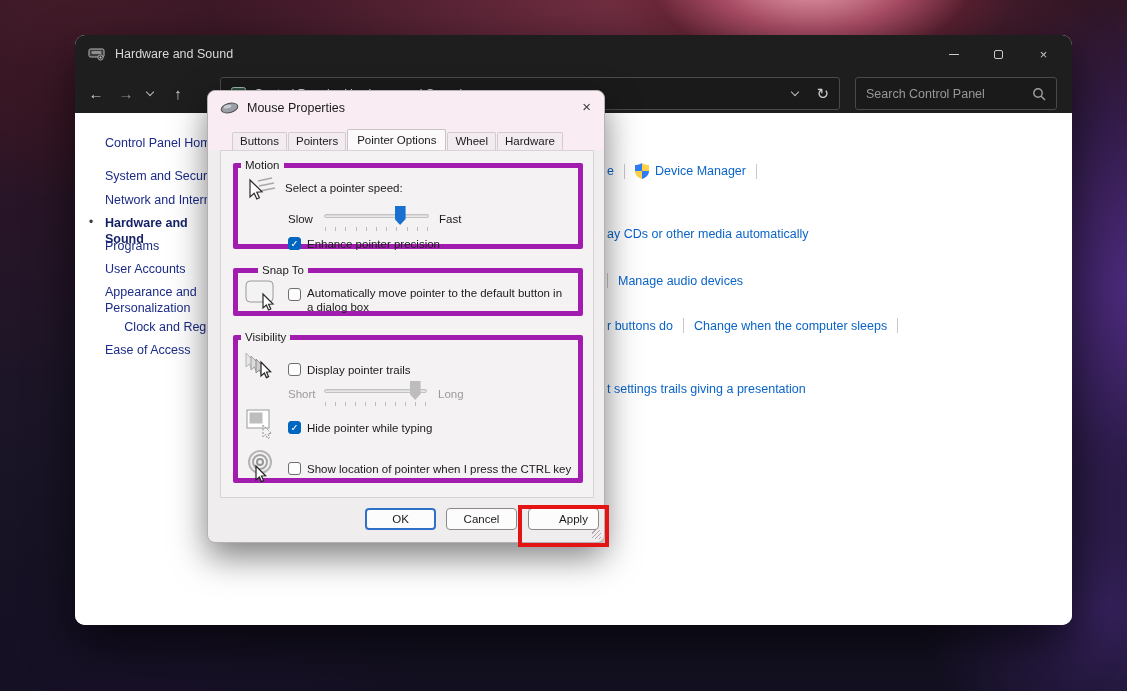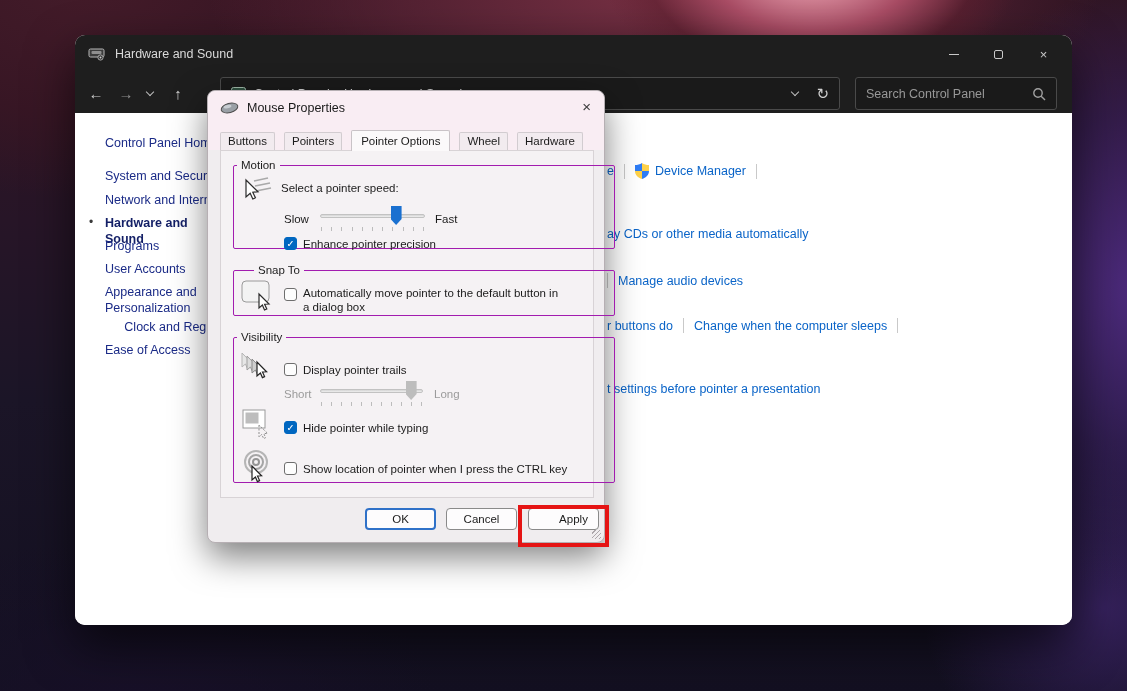--- a/index.html
+++ b/index.html
@@ -59,28 +59,28 @@
   .shield { width:14px; height:16px; margin-right:6px; flex:0 0 auto; }
 
   
   .dialog { position:absolute; left:207px; top:90px; width:398px; height:453px;
     background:#f0edef; border:1px solid #b6afb3; border-radius:8px;
     box-shadow:0 14px 34px rgba(0,0,0,.5); z-index:40; }
   .dlg-top { position:absolute; left:0; top:0; right:0; height:59px; background:#f9edf3; border-radius:8px 8px 0 0; }
   .dlg-header { height:33px; display:flex; align-items:center; padding:0 12px; position:relative; }
   .dlg-title { font-size:12.5px; color:#1a1a1a; margin-left:8px; }
   .dlg-close { position:absolute; right:13px; top:8px; color:#3c3c3c; font-size:15px; line-height:15px; cursor:pointer; }
-  .tabstrip { position:absolute; left:12px; top:40px; height:19px; display:flex; align-items:center; z-index:3;gap:8px; }
+  .tabstrip { position:absolute; left:24px; top:40px; height:19px; display:flex; align-items:flex-end; z-index:3; }
   .tab { font-size:11.5px; color:#1b1b1b; background:#f2ebef; border:1px solid #d2ccd0; border-bottom:none;
     padding:2px 7px 3px; border-radius:2px 2px 0 0; margin-right:1px; cursor:pointer; }
   .tab.active { background:#fbf9fa; border:1px solid #c9c3c7; border-bottom:none; padding:4px 9px 4px; position:relative; z-index:4; }
   .tabpage { position:absolute; left:12px; top:59px; width:374px; height:348px;
     background:#f5f2f4; border:1px solid #d8d3d6; }
 
-  fieldset { position:absolute; left:12px; width:382px; border:1px solid #a21caf; border-radius:2px; }
+  fieldset { position:absolute; left:12px; width:350px; border:5px solid #a21caf; border-radius:2px; }
   legend { font-size:11.5px; color:#1c1c1c; padding:0 4px; margin-left:3px; }
   .fs-motion { top:8px;  height:90px; }
   .fs-snap   { top:113px; height:52px;padding-left:17px; }
   .fs-vis    { top:180px; height:152px; }
 
   .grp-icon { position:absolute; }
   .dlabel { position:absolute; font-size:11.5px; color:#1b1b1b; white-space:nowrap; }
   .dlabel.dis { color:#9b9b9b; }
 
   .checkbox { position:absolute; width:13px; height:13px; border:1px solid #6e6e6e; border-radius:3px; background:#fdfdfd; cursor:pointer; }
@@ -205,21 +205,21 @@
         <span class="vsep" style="margin-left:0;"></span>
         <span class="cp-link">Manage audio devices</span>
       </div>
       <div class="cp-row" style="top:205px;">
         <span class="cp-link">r buttons do</span>
         <span class="vsep"></span>
         <span class="cp-link">Change when the computer sleeps</span>
         <span class="vsep"></span>
       </div>
       <div class="cp-row" style="top:269px;">
-        <span class="cp-link">t settings before pointer a presentation</span>
+        <span class="cp-link">t settings trails giving a presentation</span>
       </div>
     </div>
   </div>
 
   <div class="dialog">
     <div class="dlg-top"></div>
 
     <div class="dlg-header" style="position:absolute; left:0; top:0; right:0;">
       <svg width="19" height="12" viewBox="0 0 19 12">
         <ellipse cx="9.5" cy="6" rx="8.5" ry="4.6" fill="#9aa0a6" stroke="#4c4c4c" transform="rotate(-14 9.5 6)"></ellipse>

